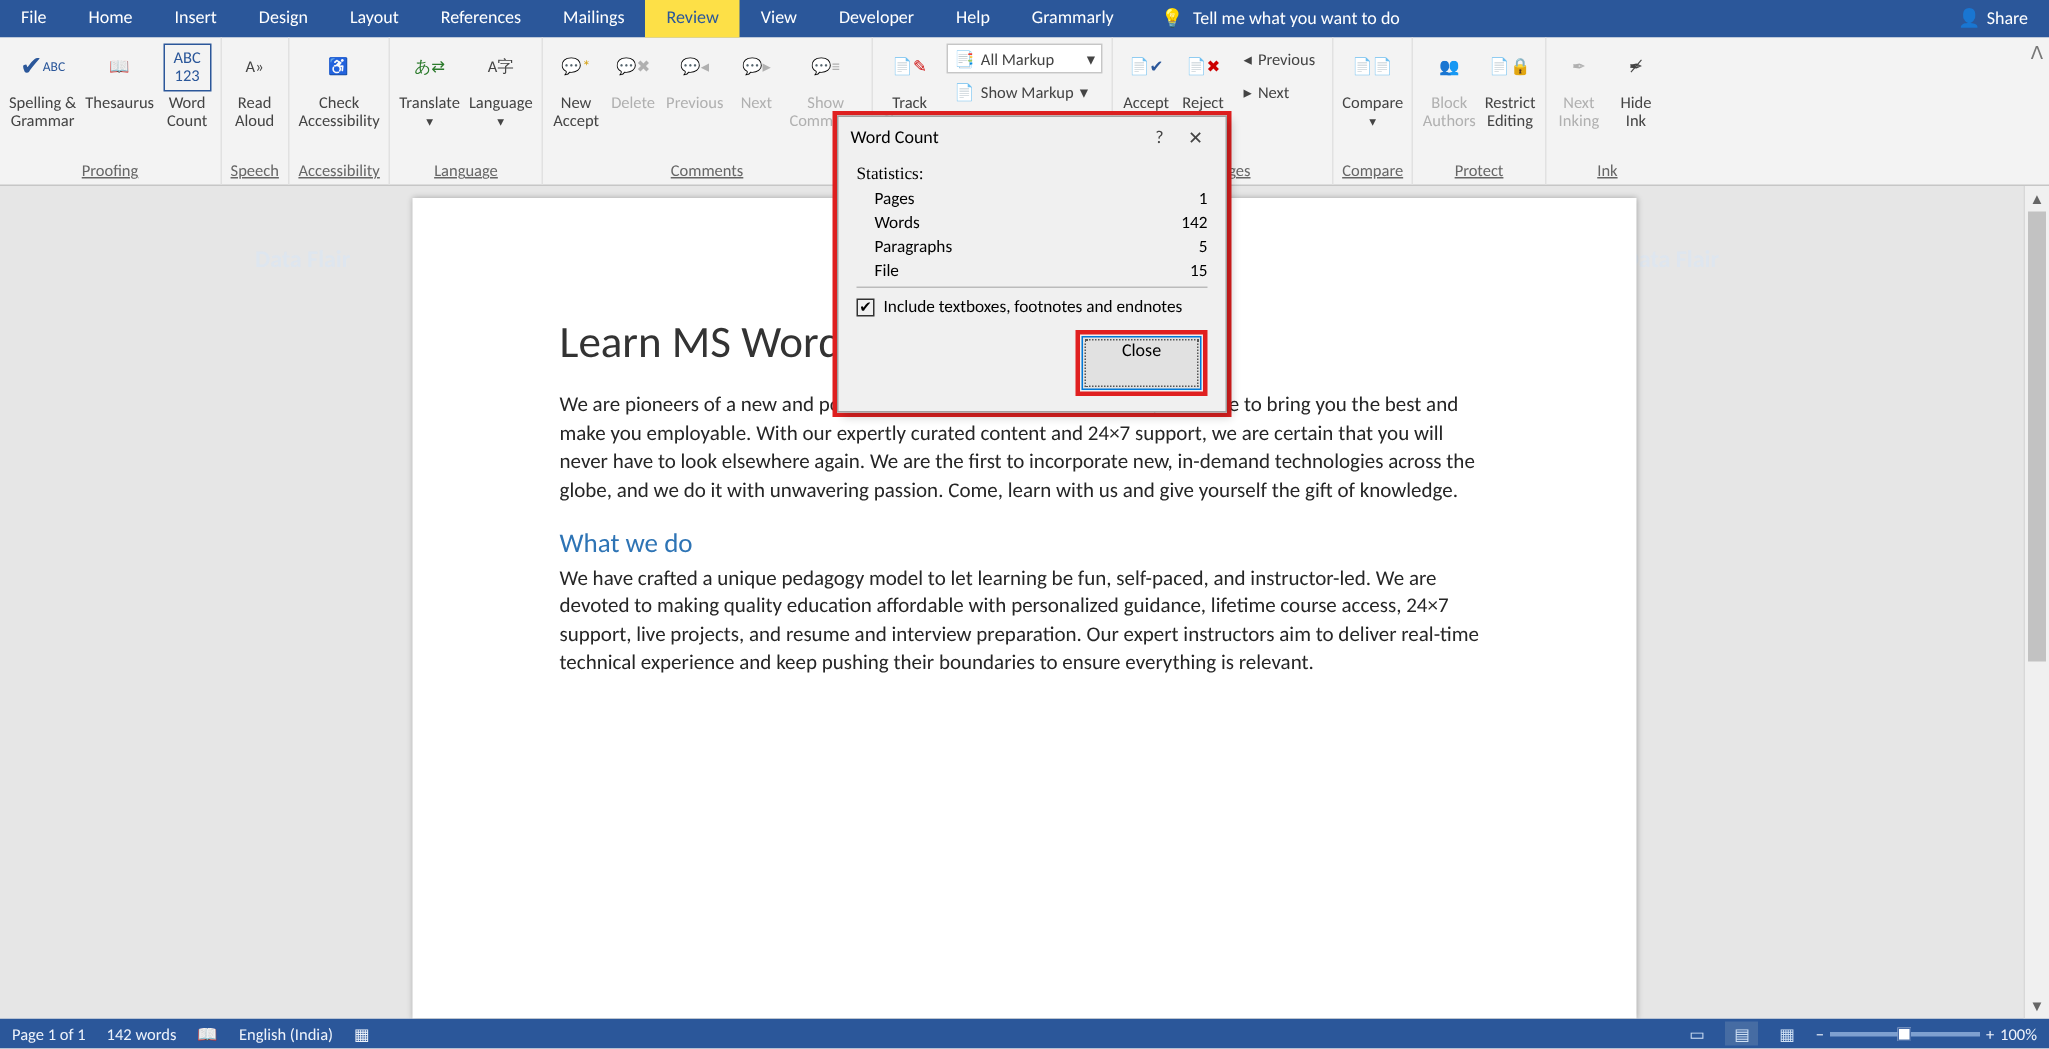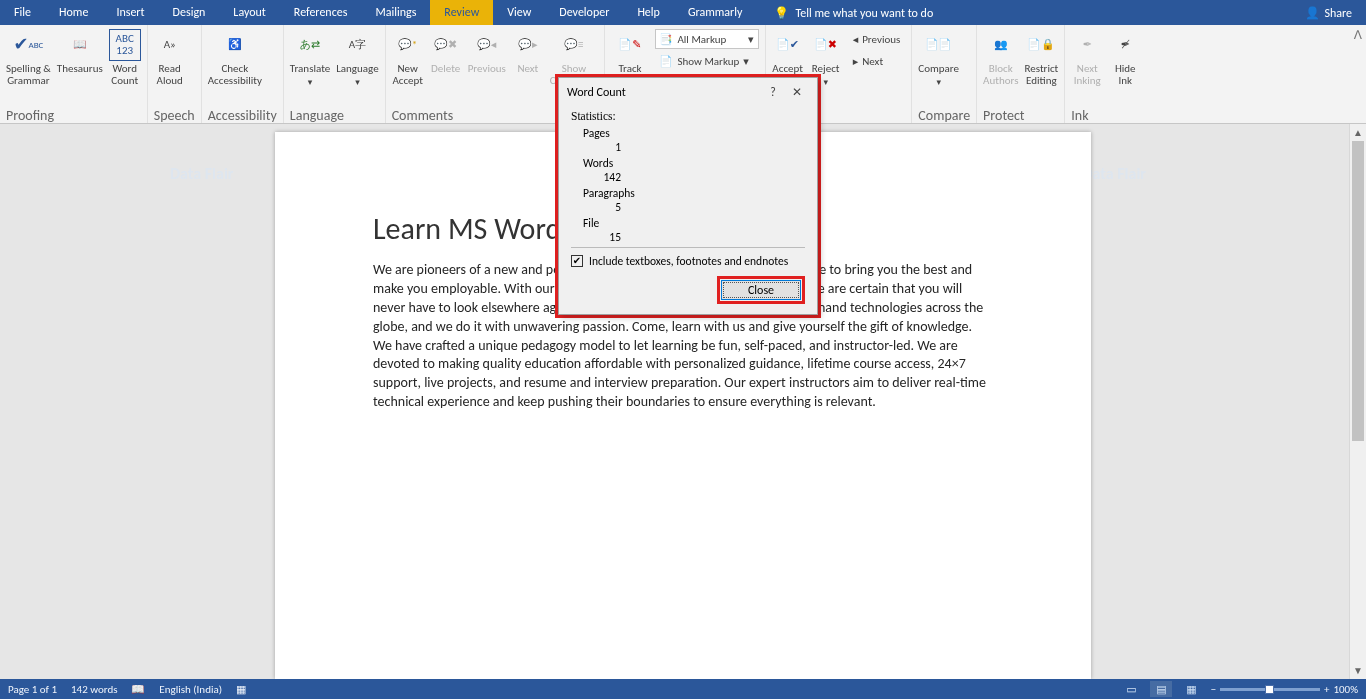--- a/index.html
+++ b/index.html
@@ -1,26 +1,26 @@
 <!DOCTYPE html>
 <html><head>
   <meta charset="utf-8">
   <style>
     * { margin: 0; padding: 0; box-sizing: border-box; font-family: "Segoe UI", Calibri, sans-serif; }
     body { width: 1366px; height: 699px; background: #e6e6e6; overflow: hidden; position: relative; }
     .tabbar { height: 25px; background: #2b579a; display: flex; align-items: center; color: #fff; font-size: 12px; }
     .tab { padding: 0 14px; height: 25px; line-height: 25px; }
-    .tab.active { background: #eab308; color: #2b579a; }
+    .tab.active { background: #fde047; color: #2b579a; }
     .tell-me { flex: 0 0 auto; display: flex; align-items: center; gap: 6px; padding: 0 10px; margin-left: 8px; }
     .spacer { flex: 1; }
     .share { display:flex; align-items:center; gap:4px; padding:0 14px; }
     .ribbon { height: 99px; background: #f3f3f3; border-bottom: 1px solid #c6c6c6; display:flex; }
     .group { border-right: 1px solid #e1e1e1; padding: 4px 6px 0 6px; display:flex; flex-direction:column; }
     .group-body { flex:1; display:flex; align-items:flex-start; gap:6px; }
-    .group-label { text-align:left; font-size:14px; color:#666; padding-bottom:3px; height:16px;}
+    .group-label { text-align:center; font-size:11px; color:#666; padding-bottom:3px; height:16px;text-decoration:underline;}
     .btn { display:flex; flex-direction:column; align-items:center; justify-content:flex-start; gap:2px; font-size:11px; color:#444; text-align:center; line-height:1.1; }
     .btn.disabled { color:#b0b0b0; }
     .btn .ico { width:32px; height:32px; display:flex; align-items:center; justify-content:center; }
     .col { display:flex; flex-direction:column; gap:2px; }
     .mini { display:flex; align-items:center; gap:4px; font-size:11px; color:#444; height:20px; padding:0 4px; border:1px solid transparent; }
     .mini.box { border:1px solid #c6c6c6; background:#fff; min-width:100px; }
     .collapse-arrow { margin-left:auto; font-size:12px; color:#777; padding:3px 4px 0 0;}
     .doc-area { height: 555px; background:#e6e6e6; position:relative; display:flex; justify-content:center; overflow:hidden;}
     .page { width:816px; background:#fff; margin-top:8px; box-shadow:0 0 4px rgba(0,0,0,.3); padding:78px 98px 40px 98px; color:#262626; position:relative;}
     .title { font-size:30px; color:#333; font-weight:400; margin-bottom:14px; }
@@ -36,29 +36,29 @@
     .zoom .slider{width:100px;height:3px;background:#7ea0d0;position:relative;}
     .zoom .slider .knob{position:absolute;left:45px;top:-3px;width:9px;height:9px;background:#fff;border:1px solid #4a6ea9;}
     
     .dlg-wrap{position:absolute; left:555px; top:74px; width:266px; border:3px solid #e02020; z-index:20;}
     .dialog { width:260px; background:#f0f0f0; border:1px solid #a0a0a0; box-shadow:3px 3px 6px rgba(0,0,0,.2);}
     .dlg-title { height:28px; display:flex; align-items:center; padding:0 8px; font-size:12px;}
     .dlg-title .sp{flex:1;}
     .dlg-title .hc{width:24px;text-align:center;color:#444;}
     .dlg-body { padding:4px 12px 10px 12px; font-size:11.5px;}
     .dlg-h { margin-bottom:3px;font-family:Liberation Serif, serif;}
-    .stat-row { display:flex; padding:1px 0 1px 12px;flex-direction:column;}
+    .stat-row { display:flex; padding:1px 0 1px 12px;}
     .stat-row .lbl{flex:1;}
     .stat-row .val{width:38px;text-align:right;}
     .hl { outline:2px solid #e02020; outline-offset:-1px;}
     .chk{display:flex;align-items:center;gap:6px;margin-top:6px;}
     .chk .box{width:12px;height:12px;border:1px solid #333;display:flex;align-items:center;justify-content:center;font-size:10px;line-height:1;}
     .close-wrap{display:flex;justify-content:flex-end;margin-top:8px;}
     .close-hl{border:3px solid #e02020;padding:1px;}
-    .close-btn{width:80px;height:20px;background:#e1e1e1;border:1px solid #0078d7;outline:1px dotted #555;outline-offset:-3px;font-size:12px;text-align:center;line-height:18px;}
+    .close-btn{width:80px;height:36px;background:#e1e1e1;border:1px solid #0078d7;outline:1px dotted #555;outline-offset:-3px;font-size:12px;text-align:center;line-height:18px;}
     .view-btn{width:22px;height:16px;border:none;color:#cfe0f4;display:inline-flex;align-items:center;justify-content:center;}
     .view-btn.active{background:#466ca3;}
     .watermark{position:absolute;color:#d9e6f5;font-size:16px;font-weight:600;opacity:.6;pointer-events:none;}
     .dlg-sep{height:1px;border-top:1px solid #bbb;margin:2px 0;}
   </style>
 </head>
 <body>
 
 <div class="tabbar">
   <div class="tab">File</div>
@@ -254,20 +254,21 @@
   <div class="collapse-arrow">ᐱ</div>
 </div>
 
 <div class="doc-area">
   <div class="watermark" style="top:40px;left:170px;">Data Flair</div>
   <div class="watermark" style="top:410px;left:560px;">Flair</div>
   <div class="watermark" style="top:40px;right:220px;">Data Flair</div>
   <div class="page">
     <div class="title">Learn MS Word from Data Flair</div>
     <div class="para">We are pioneers of a new and powerful era of education. At Data Flair, we strive to bring you the best and make you employable. With our expertly curated content and 24×7 support, we are certain that you will never have to look elsewhere again. We are the first to incorporate new, in-demand technologies across the globe, and we do it with unwavering passion. Come, learn with us and give yourself the gift of knowledge.</div>
+    <div class="h2">What we do</div>
     <div class="para">We have crafted a unique pedagogy model to let learning be fun, self-paced, and instructor-led. We are devoted to making quality education affordable with personalized guidance, lifetime course access, 24×7 support, live projects, and resume and interview preparation. Our expert instructors aim to deliver real-time technical experience and keep pushing their boundaries to ensure everything is relevant.</div>
   </div>
   <div class="scrollbar">
     <div class="up">▲</div>
     <div class="track">
         <div class="thumb"></div>
       </div>
     <div class="down" style="position:absolute;bottom:0;width:100%;">▼</div>
   </div>
 </div>

